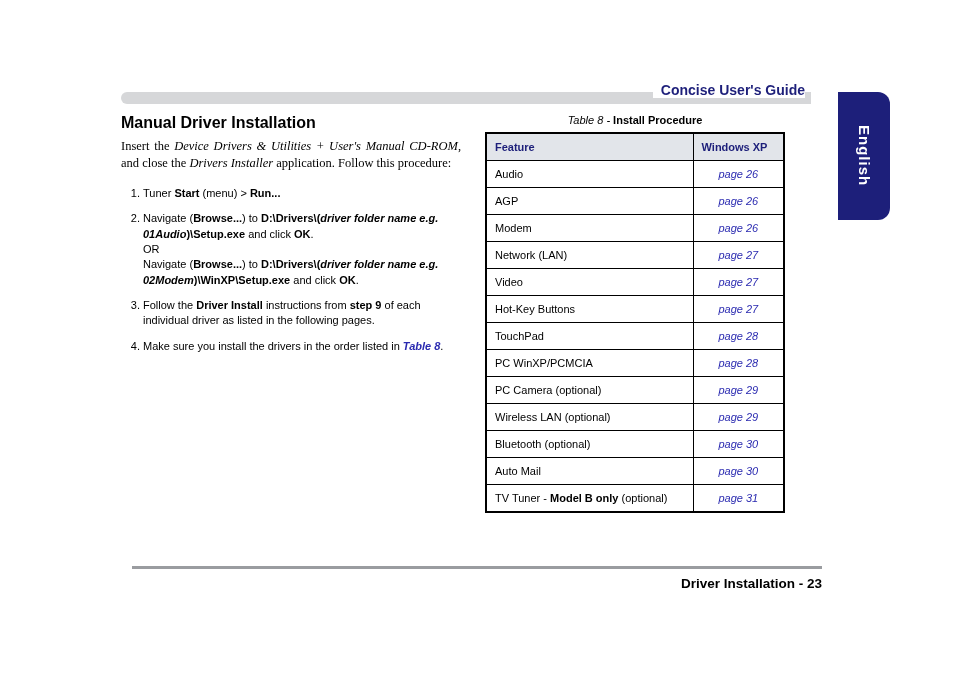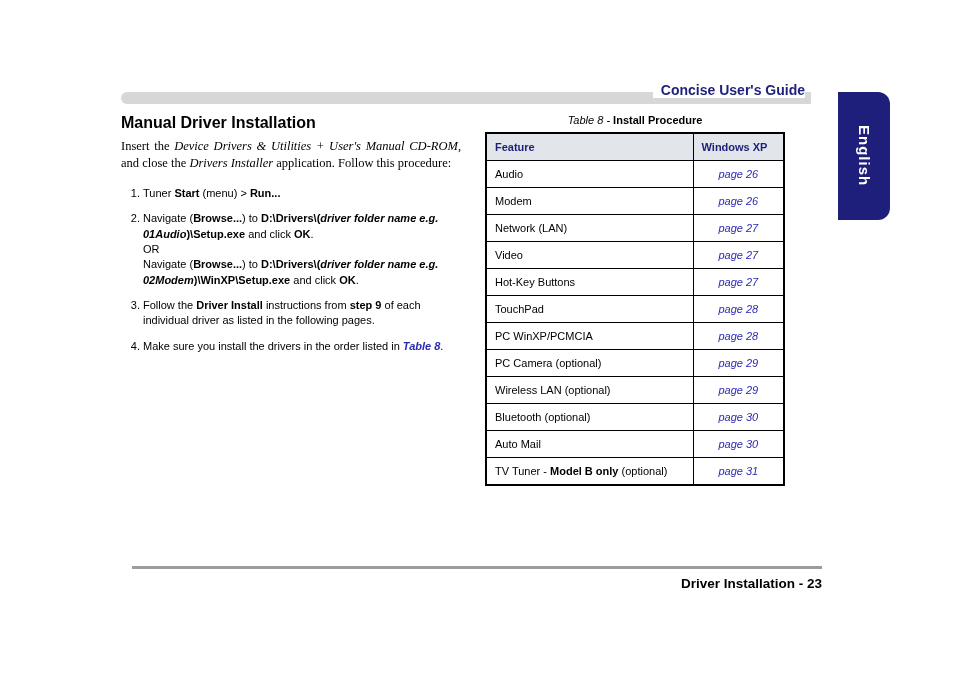--- a/index.html
+++ b/index.html
@@ -175,20 +175,24 @@
             <th>Feature</th>
             <th class="winxp">Windows XP</th>
           </tr>
         </thead>
         <tbody id="proc-body">
             <tr>
               <td>Audio</td>
               <td class="pg"><span class="pagelink">page 26</span></td>
             </tr>
             <tr>
+              <td>AGP</td>
+              <td class="pg"><span class="pagelink">page 26</span></td>
+            </tr>
+            <tr>
               <td>Modem</td>
               <td class="pg"><span class="pagelink">page 26</span></td>
             </tr>
             <tr>
               <td>Network (LAN)</td>
               <td class="pg"><span class="pagelink">page 27</span></td>
             </tr>
             <tr>
               <td>Video</td>
               <td class="pg"><span class="pagelink">page 27</span></td>

